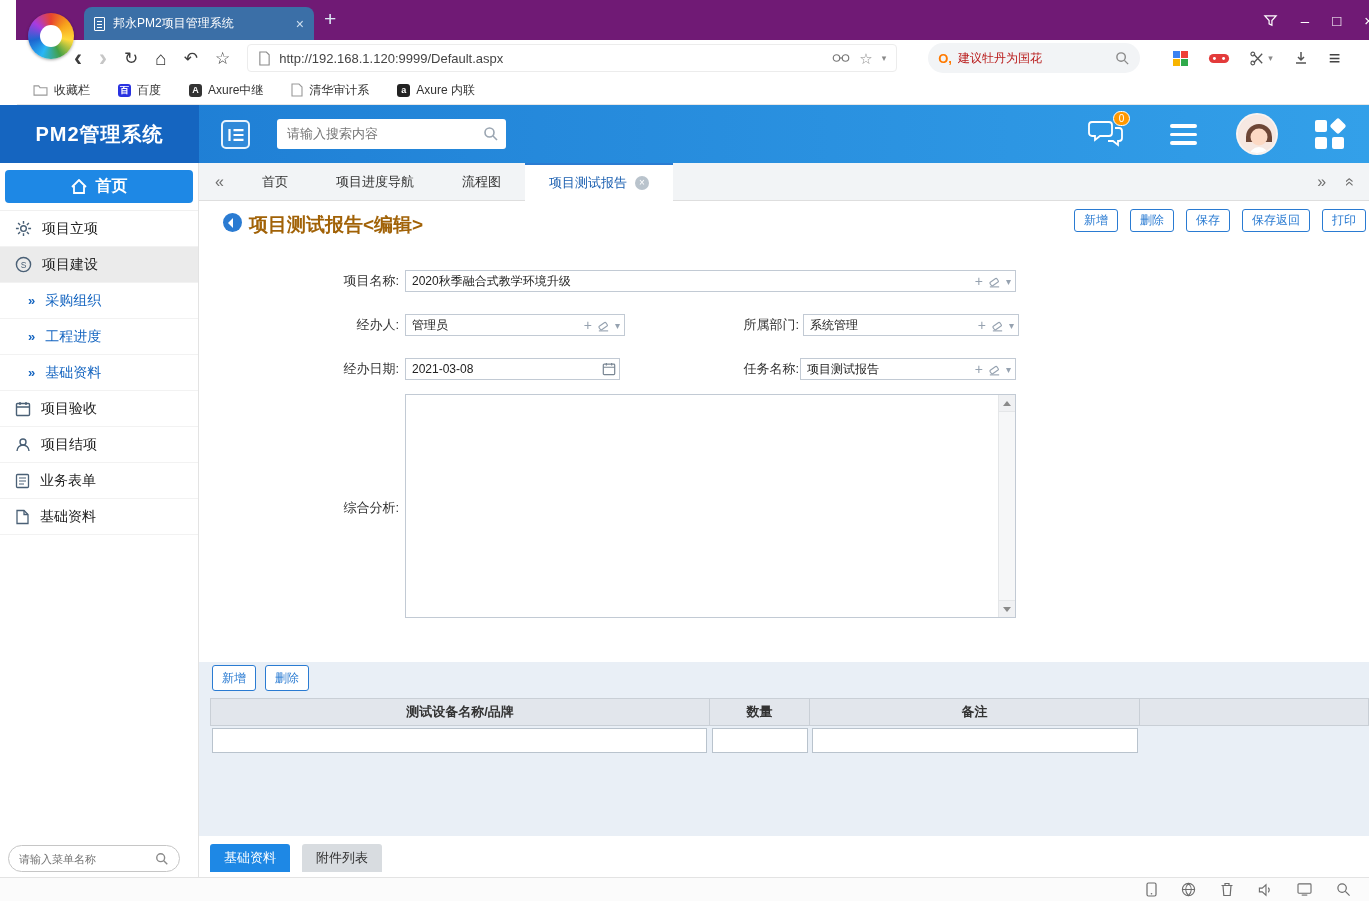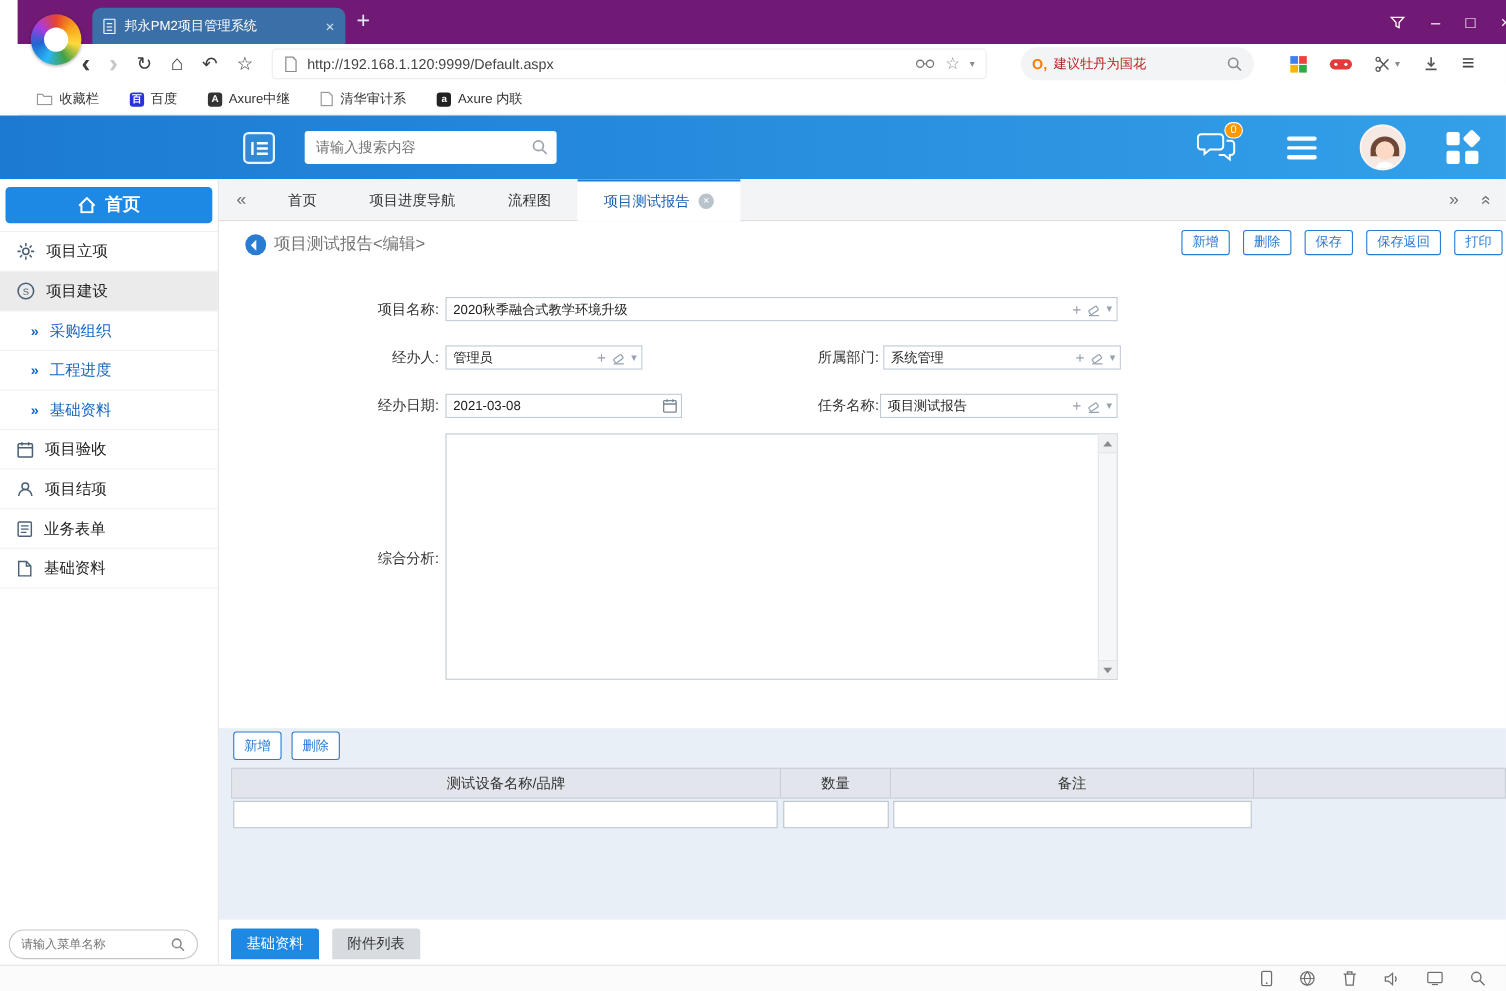--- a/index.html
+++ b/index.html
@@ -90,54 +90,54 @@
   .tabstrip{position:absolute;left:0;top:0;width:100%;height:38px;background:#f2f4f6;border-bottom:1px solid #dedede;display:flex;align-items:center}
   .ts-collapse{margin:0 14px 0 16px;color:#6f6f6f;font-size:16px}
   .ctab{height:38px;line-height:38px;padding:0 24px;font-size:13px;color:#333;display:flex;align-items:center;gap:8px}
   .ctab.active{background:#fff;color:#1a5fb0;border-top:2px solid #2a7bd2;line-height:34px}
   .ctab-close{width:14px;height:14px;border-radius:50%;background:#b9c3cc;color:#fff;font-size:10px;line-height:14px;text-align:center}
   .ts-right{position:absolute;right:0;top:0;height:38px;display:flex;align-items:center;gap:20px;padding-right:14px;color:#6f6f6f;font-size:16px}
   .rot-up{display:inline-block;transform:rotate(90deg)}
 
   .backbtn{position:absolute;left:24px;top:50px;width:19px;height:19px;border-radius:50%;background:#2a7bd2}
   .backbtn::after{content:"";position:absolute;left:5px;top:4.5px;border:5px solid transparent;border-right-color:#fff;border-left-width:0}
-  .ptitle{position:absolute;left:50px;top:49px;font-size:15px;font-weight:400;color:#737373}
+  .ptitle{position:absolute;left:50px;top:49px;font-size:19px;font-weight:700;color:#a16207}
   .toolbar{position:absolute;right:3px;top:46px;display:flex;gap:12px}
   .btn{height:23px;padding:0 9px;background:#fff;border:1px solid #2a7bd2;border-radius:3px;color:#2a7bd2;font-size:12px;line-height:21px;font-family:inherit;cursor:pointer;white-space:nowrap}
 
   .flabel{position:absolute;width:130px;text-align:right;font-size:13px;color:#333;line-height:22px}
   .lab1{left:70px;top:107px}.lab2{left:70px;top:151px}.lab3{left:70px;top:195px}
   .lab2b{left:470px;top:151px}.lab3b{left:470px;top:195px}
   .lab-analysis{left:70px;top:334px}
   .combo{position:absolute;height:22px}
   .combo input{width:100%;height:22px;border:1px solid #c2cad4;font-size:12px;padding:0 52px 0 6px;color:#222;font-family:inherit;outline:none;background:#fff}
   .cicons{position:absolute;right:5px;top:0;height:22px;display:flex;align-items:center;gap:5px;color:#96a2b0}
   .cplus{font-size:14px;line-height:14px}
   .cdrop{font-size:10px}
   .c-project{left:206px;top:107px;width:611px}
-  .c-handler{left:206px;top:151px;width:179px}
+  .c-handler{left:206px;top:151px;width:220px}
   .c-dept{left:604px;top:151px;width:216px}
   .c-date{left:206px;top:195px;width:215px}
   .c-task{left:601px;top:195px;width:216px}
 
   .analysis{position:absolute;left:206px;top:231px;width:611px;height:224px;border:1px solid #c2cad4;background:#fff}
   .analysis-content{position:absolute;left:0;top:0;right:17px;bottom:0;padding:4px 6px;font-size:12px;color:#222}
   .vscroll{position:absolute;right:0;top:0;width:17px;height:100%;background:#f6f7f8;border-left:1px solid #e4e6e8}
   .varrow{position:absolute;left:0;width:16px;height:17px;background:#f0f1f3;display:flex;align-items:center;justify-content:center}
   .varrow.up{top:0;border-bottom:1px solid #e4e6e8}
   .varrow.down{bottom:0;border-top:1px solid #e4e6e8}
   .tri-up{width:0;height:0;border:4px solid transparent;border-bottom:5px solid #8a8a8a;margin-top:-4px}
   .tri-down{width:0;height:0;border:4px solid transparent;border-top:5px solid #8a8a8a;margin-bottom:-4px}
 
   
   .detail{position:absolute;left:0;top:499px;width:100%;height:174px;background:#e9eff6}
   .d-btns{position:absolute;left:13px;top:3px;display:flex;gap:9px}
   .d-btns .btn{height:26px;line-height:24px}
   .d-hdr{position:absolute;left:11px;top:36px;right:0;height:28px;background:#e2e6ec;border:1px solid #c9cfd6;display:flex}
-  .d-hdr span{display:block;border-right:1px solid #c9cfd6;text-align:center;font-weight:400;font-size:13px;line-height:26px;color:#333}
+  .d-hdr span{display:block;border-right:1px solid #c9cfd6;text-align:center;font-weight:700;font-size:13px;line-height:26px;color:#333}
   .dh1{width:499px}.dh2{width:100px}.dh3{width:330px}.dhfill{flex:1;border-right:0!important}
   .d-cell{position:absolute;top:66px;height:25px;border:1px solid #b9c3cd;background:#fff;font-size:12px;color:#222;padding:0 5px;font-family:inherit;outline:none}
   .d-in1{left:13px;width:495px}.d-in2{left:513px;width:96px}.d-in3{left:613px;width:326px}
 
   .btabs{position:absolute;left:11px;top:681px;display:flex;gap:12px}
   .btab2{height:28px;padding:0 14px;font-size:13px;line-height:28px;border-radius:3px 3px 0 0;cursor:pointer}
   .btab2.on{background:#1e88e5;color:#fff}
   .btab2.off{background:#d8dce0;color:#333}
 
   
@@ -263,20 +263,21 @@
       </span>
       <span>清华审计系</span>
     </span>
     <span class="bm ptr">
       <span class="bm-badge" style="background:#222">a</span>
       <span>Axure 内联</span>
     </span>
   </div>
 
   <div class="apphdr">
+    <div class="brand">PM2管理系统</div>
     <div class="toggle ptr">
       <svg width="16" height="14" viewBox="0 0 16 14">
           <path d="M1.5 1v12" stroke="#fff" stroke-width="2.2"></path>
           <path d="M5.5 2.2h10M5.5 7h10M5.5 11.8h10" stroke="#fff" stroke-width="2.2"></path>
         </svg>
     </div>
     <div class="hsearch">
       <input placeholder="请输入搜索内容" style="">
       <span class="mag ptr">
         <svg width="16" height="16" viewBox="0 0 16 16">

